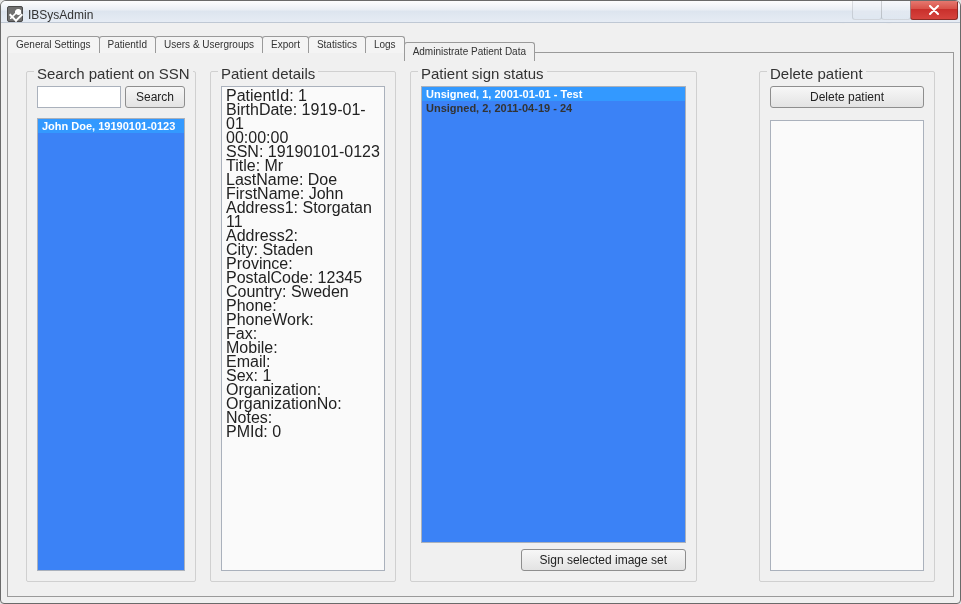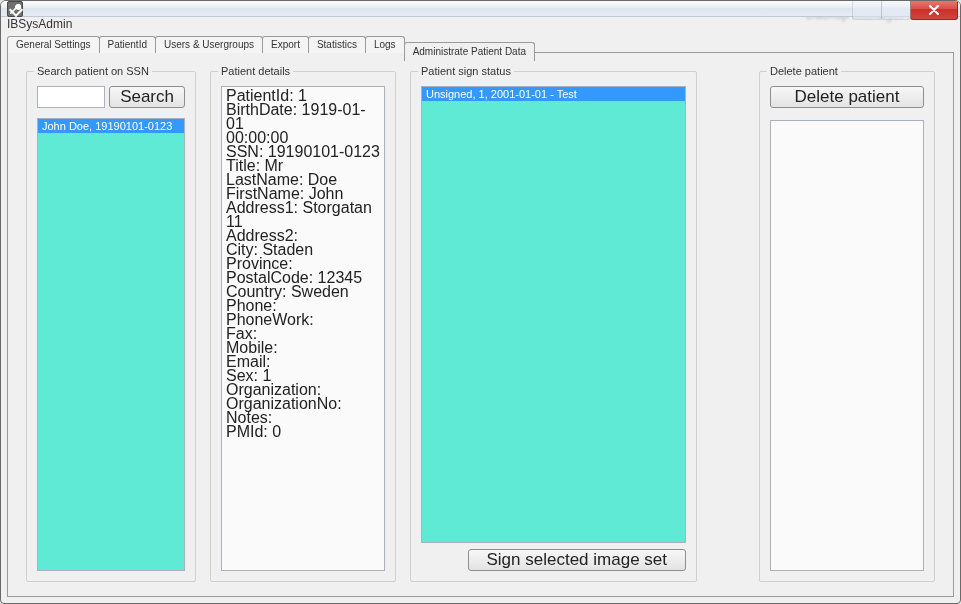--- a/index.html
+++ b/index.html
@@ -9,27 +9,26 @@
     width:961px; height:604px;
     background:#f0f0f0;
     border:1px solid #6a6a6a;
     border-radius:6px 6px 4px 4px;
     overflow:hidden;
     position:relative;
   }
 
   
   .titlebar {
-    height:16px;
+    height:22px;
     background:linear-gradient(to bottom,#fdfdfe 0%,#ebeff5 40%,#dde5ef 50%,#e6ecf4 100%);
     border-bottom:1px solid #bfc8d4;
-    display:flex; align-items:flex-start;
+    display:flex; align-items:flex-end;
     padding:0 4px 0 6px;
     position:relative;
-    flex-direction:column;
   }
   .titlebar .icon {
     width:16px; height:16px;
     background:#707070;
     border:1px solid #4a4a4a;
     border-radius:2px;
     margin-right:5px;
     position:relative;
     flex:0 0 auto;
   }
@@ -115,54 +114,55 @@
   .groupbox {
     border:1px solid #d0d0d0;
     border-radius:2px;
     position:relative;
     padding:14px 10px 10px 10px;
     display:flex; flex-direction:column;
   }
   .groupbox > .legend {
     position:absolute; top:-7px; left:7px;
     background:#f0f0f0; padding:0 3px;
-    font-size:11px; color:#333;
+    font-size:15px; color:#333;
   }
 
   .col-search { width:170px; flex:0 0 auto; }
   .col-details { width:186px; flex:0 0 auto; }
   .col-sign { flex:1 1 auto; }
   .col-delete { width:176px; flex:0 0 auto;margin-left:48px; }
 
   .search-row { display:flex; gap:4px; margin-bottom:10px; }
   input.textfield {
     font-size:12px; padding:2px 3px;
     border:1px solid #aab1bc;
     background:#fff;
     height:22px;
   }
   .search-row input.textfield { flex:1 1 auto; width:40px; }
 
   button.winbtn {
-    font-size:17px;
+    font-size:12px;
     height:22px;
     padding:0 10px;
     border:1px solid #8e8e8e;
     border-radius:3px;
     background:linear-gradient(to bottom,#f7f7f7,#e3e3e3);
     color:#222;
     cursor:pointer;
   }
 
   .listbox {
     border:1px solid #aab1bc;
-    background:#5eead4;
+    background:#3b82f6;
     overflow:auto;
     font-size:11px;
     flex:1 1 auto;
+    font-weight:bold;
   }
   .list-item {
     padding:1px 4px;
     white-space:nowrap;
     cursor:default;
   }
   .list-item.selected {
     background:#3399ff;
     color:#fff;
   }
@@ -270,20 +270,21 @@
 Organization:
 OrganizationNo:
 Notes:
 PMId: 0</div>
         </div>
 
         <div class="groupbox col-sign">
           <div class="legend">Patient sign status</div>
           <div class="listbox sign-list">
             <div class="list-item selected">Unsigned, 1, 2001-01-01 - Test</div>
+            <div class="list-item">Unsigned, 2, 2011-04-19 - 24</div>
           </div>
           <div class="sign-footer">
             <button class="winbtn" style="padding:0 18px;">Sign selected image set</button>
           </div>
         </div>
 
         <div class="groupbox col-delete">
           <div class="legend">Delete patient</div>
           <button class="winbtn">Delete patient</button>
           <div class="log"></div>

